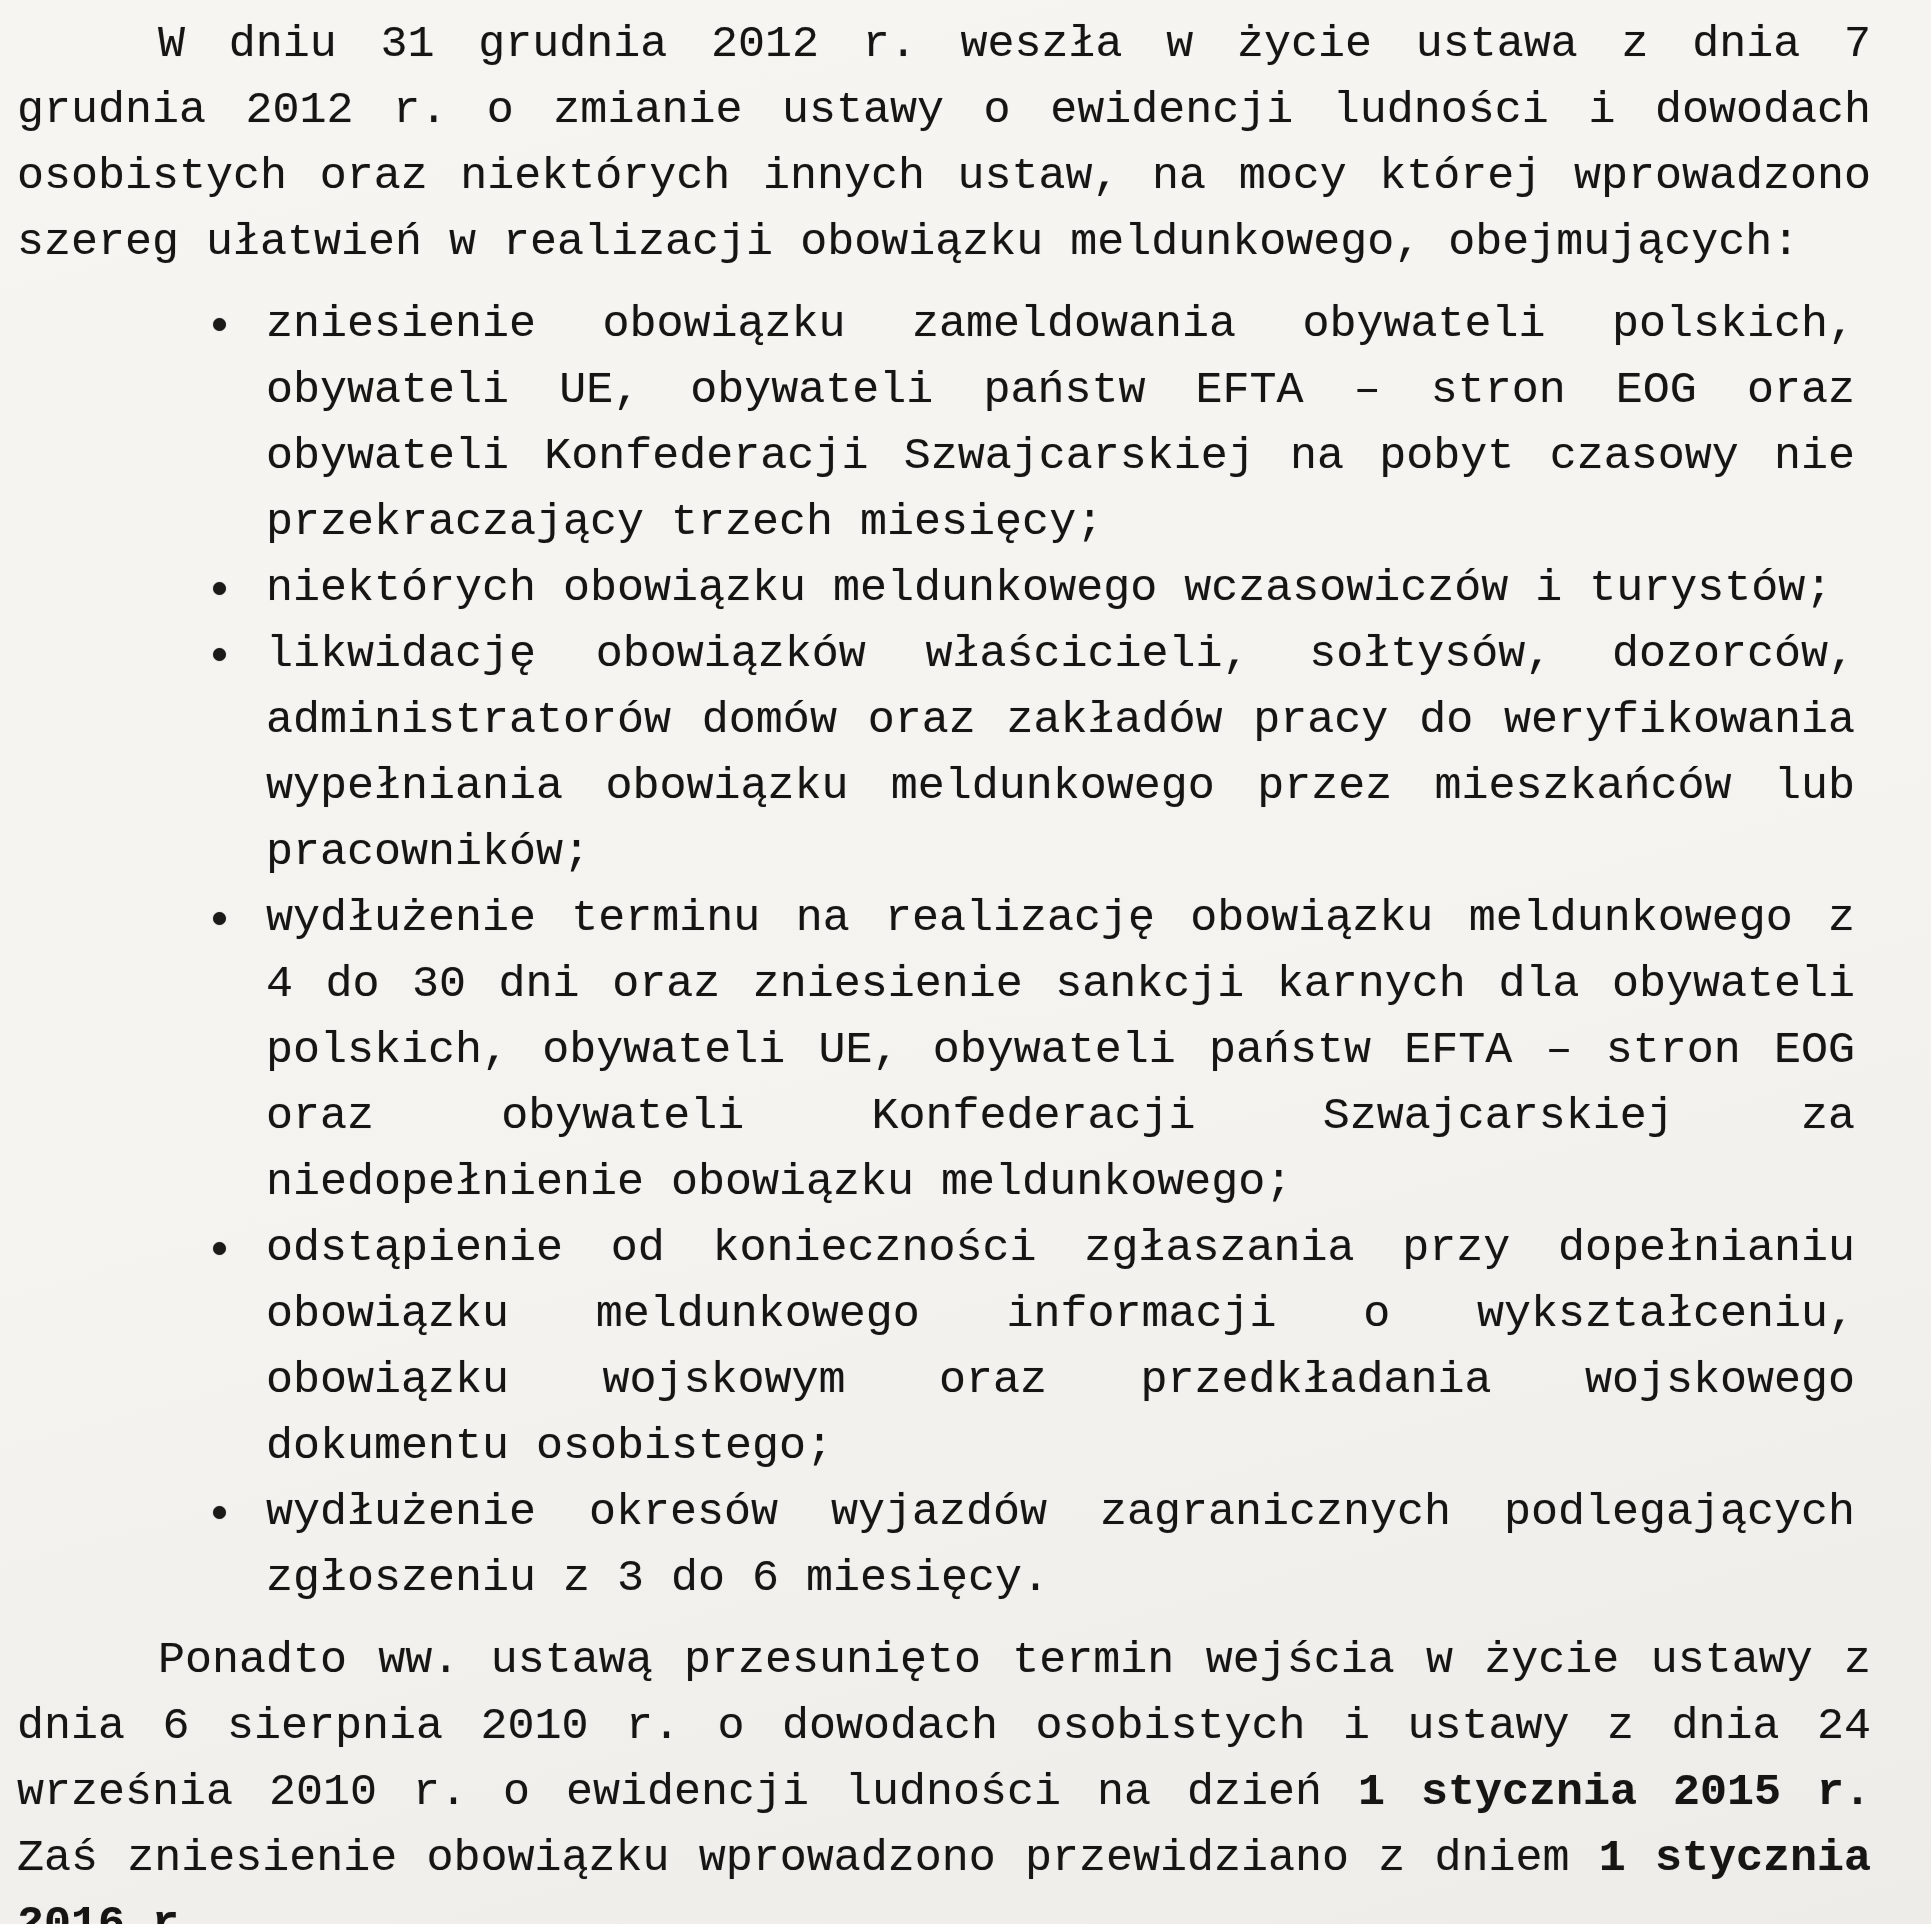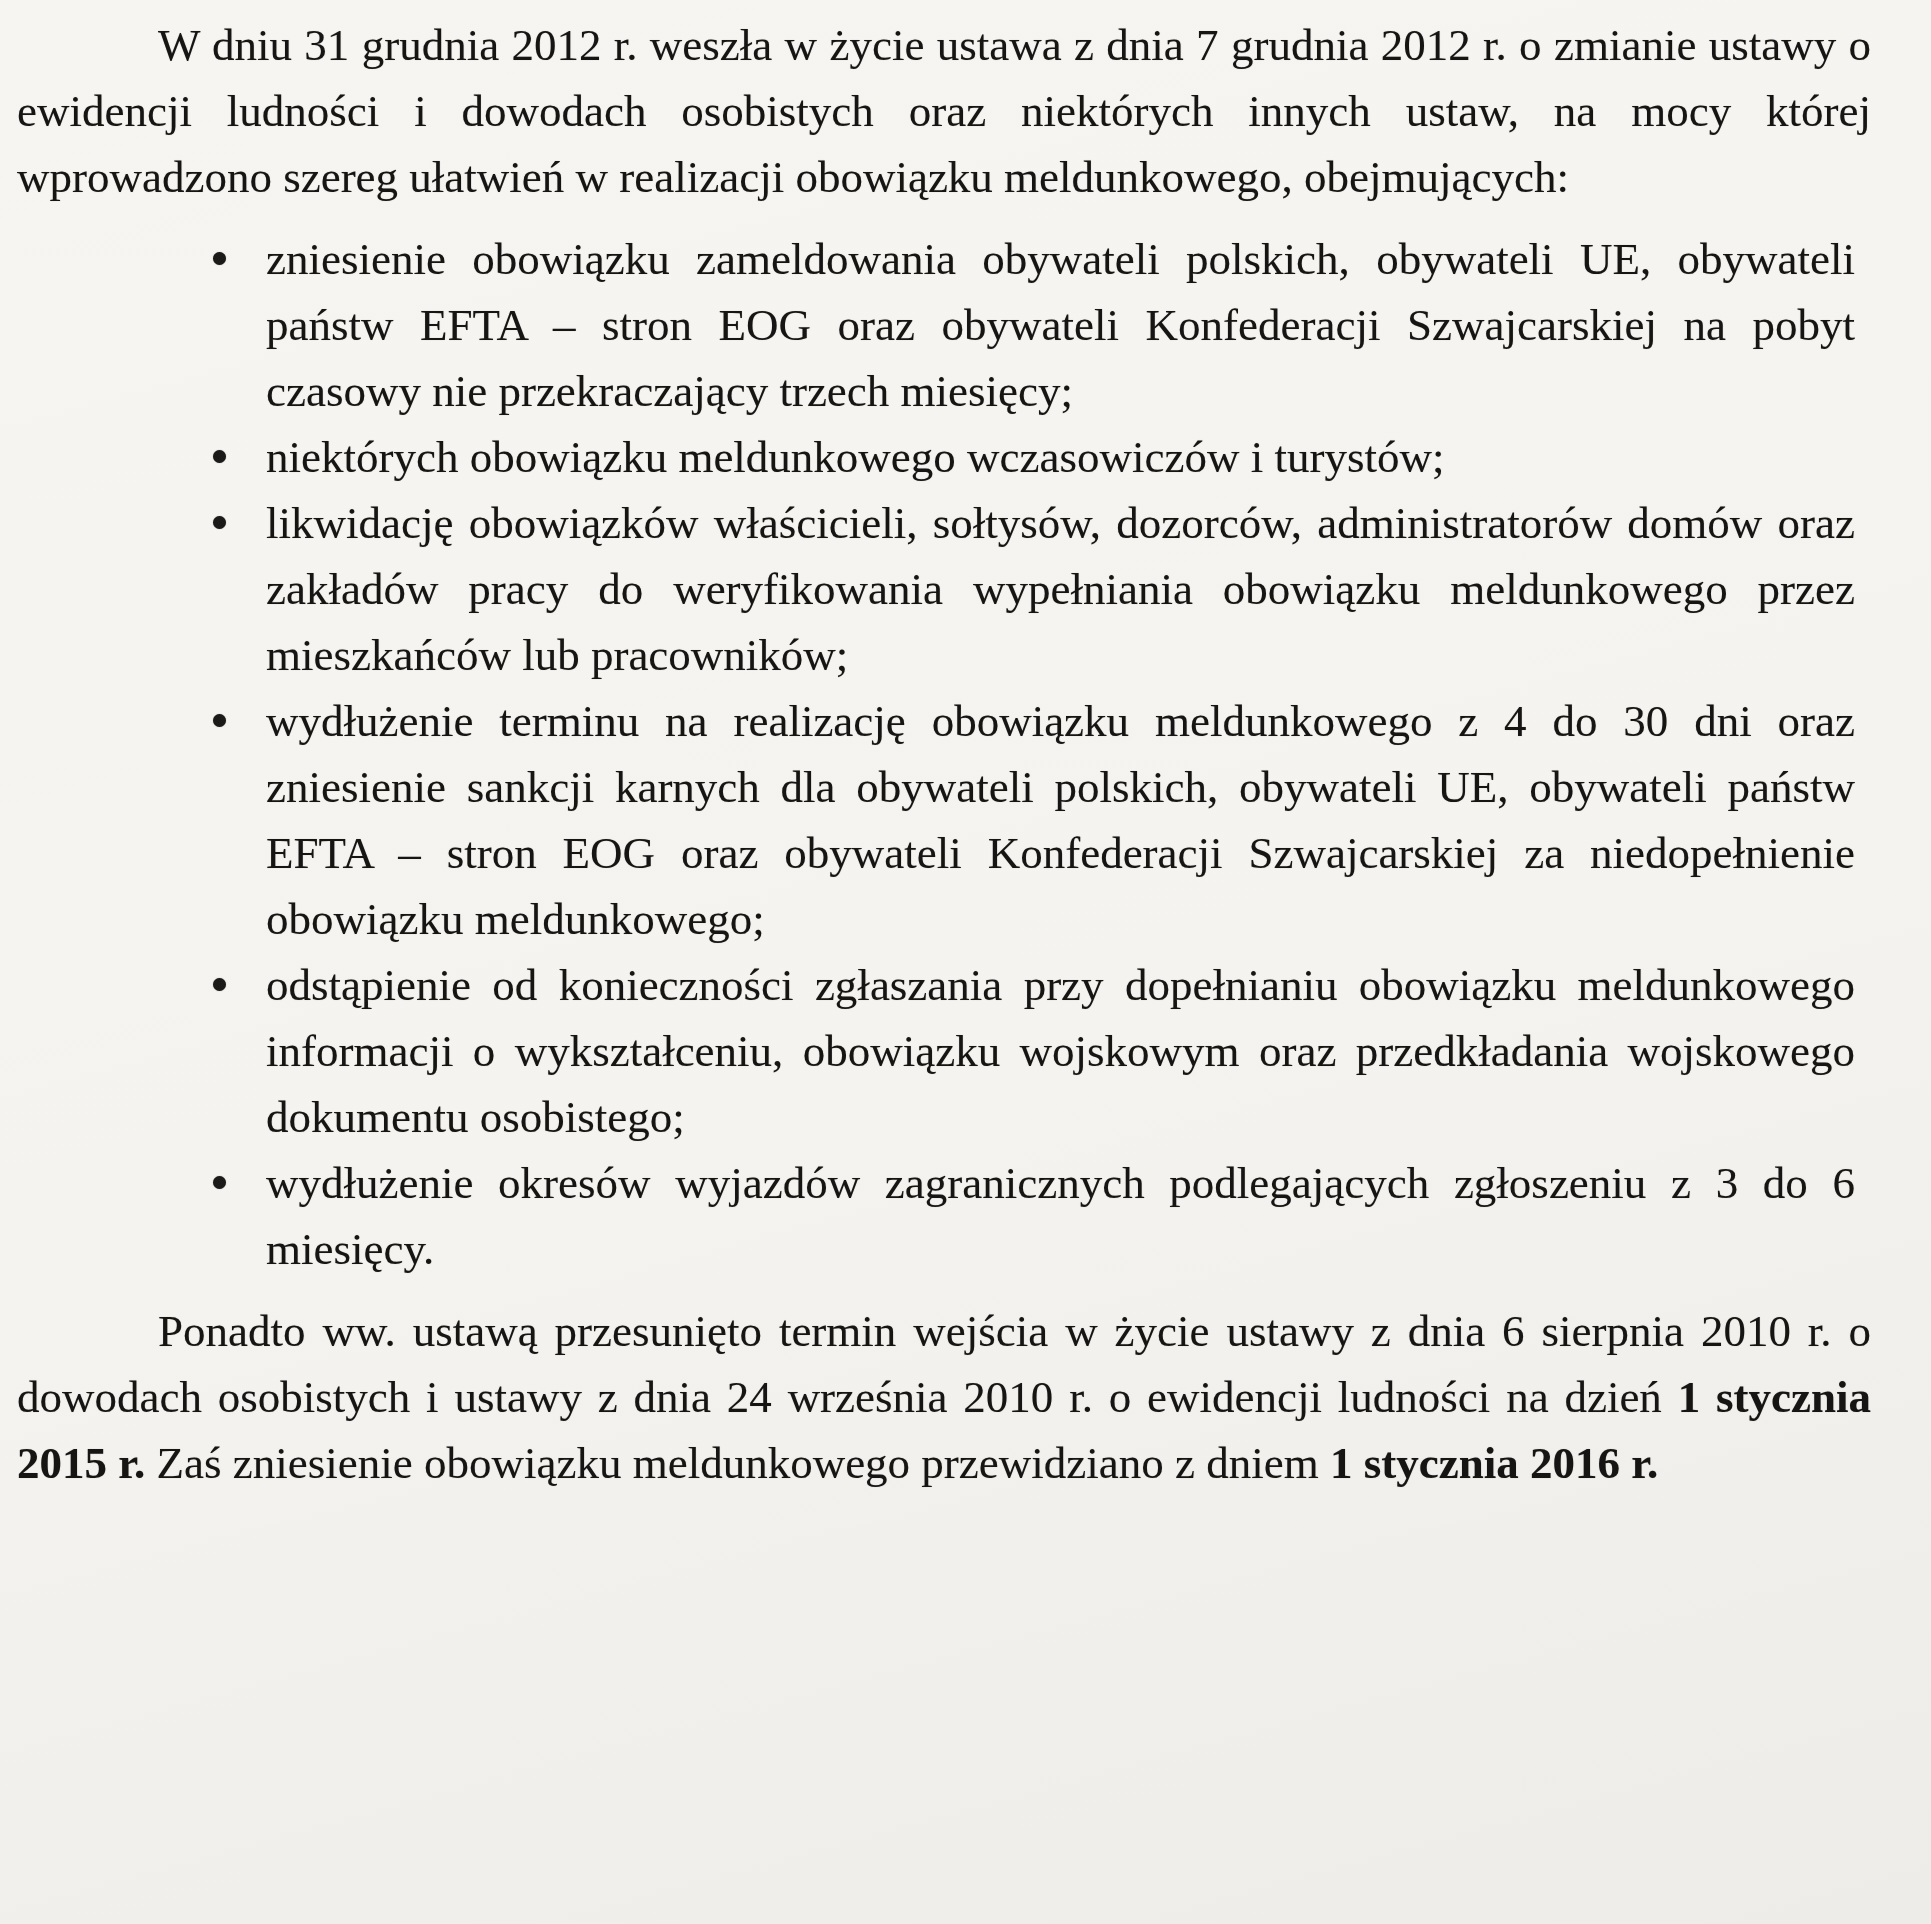--- a/index.html
+++ b/index.html
@@ -7,21 +7,21 @@
     padding: 0;
     background: #e9e7e3;
   }
   .page {
     position: relative;
     width: 1932px;
     height: 1924px;
     box-sizing: border-box;
     overflow: hidden;
     background: linear-gradient(165deg, #f6f5f1 0%, #f4f3ef 55%, #eeece8 100%);
-    font-family: Liberation Serif, serif;
+    font-family: Liberation Mono, monospace;
     font-size: 45px;
     line-height: 66px;
     color: #161514;
     padding: 11.5px 61px 0 17px;
     text-align: justify;
     text-shadow: 0 0 1px rgba(20,20,20,0.28);
   }
   .para {
     margin: 0;
     text-indent: 141px;
@@ -76,16 +76,16 @@
     <li>
       <span class="dot"></span>
       <span class="li-text">odstąpienie od konieczności zgłaszania przy dopełnianiu obowiązku meldunkowego informacji o wykształceniu, obowiązku wojskowym oraz przedkładania wojskowego dokumentu osobistego;</span>
     </li>
     <li>
       <span class="dot"></span>
       <span class="li-text">wydłużenie okresów wyjazdów zagranicznych podlegających zgłoszeniu z 3 do 6 miesięcy.</span>
     </li>
   </ul>
 
-  <p class="para"><span>Ponadto ww. ustawą przesunięto termin wejścia w życie ustawy z dnia 6 sierpnia 2010 r. o dowodach osobistych i ustawy z dnia 24 września 2010 r. o ewidencji ludności na dzień </span><span class="bold">1 stycznia 2015 r.</span><span> Zaś zniesienie obowiązku meldunkowego przewidziano z dniem </span><span class="bold">1 stycznia 2016 r.</span></p>
+  <p class="para"><span>Ponadto ww. ustawą przesunięto termin wejścia w życie ustawy z dnia 6 sierpnia 2010 r. o dowodach osobistych i ustawy z dnia 24 września 2010 r. o ewidencji ludności na dzień </span><span class="bold">1 stycznia 2015 r.</span><span> Zaś zniesienie obowiązku wprowadzono przewidziano z dniem </span><span class="bold">1 stycznia 2016 r.</span></p>
 
 </div>
 
 
 </body></html>

